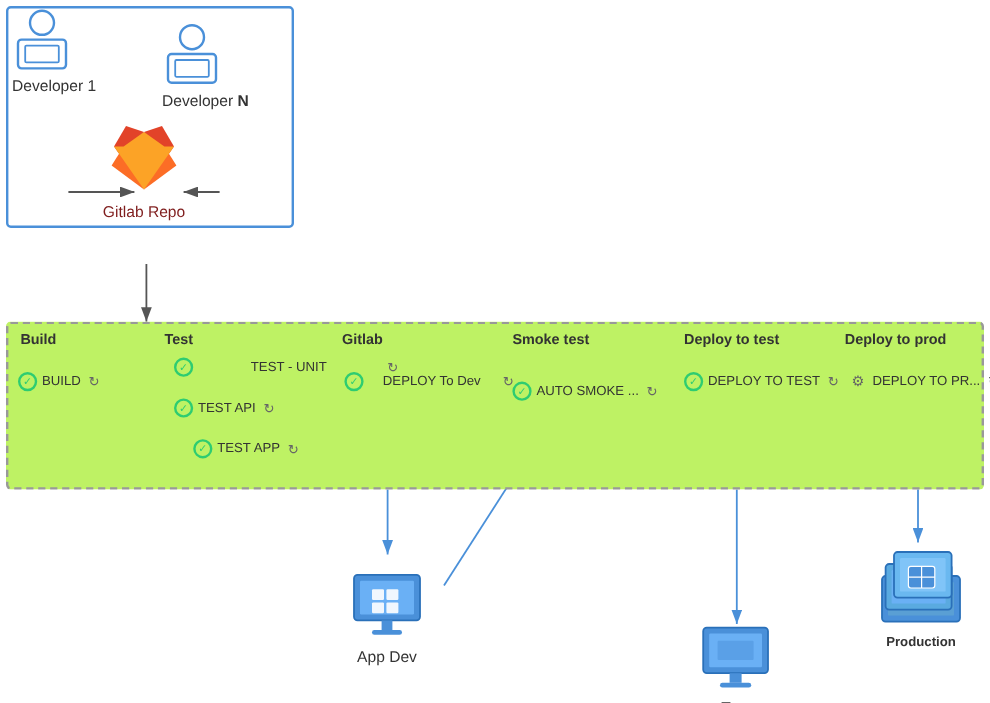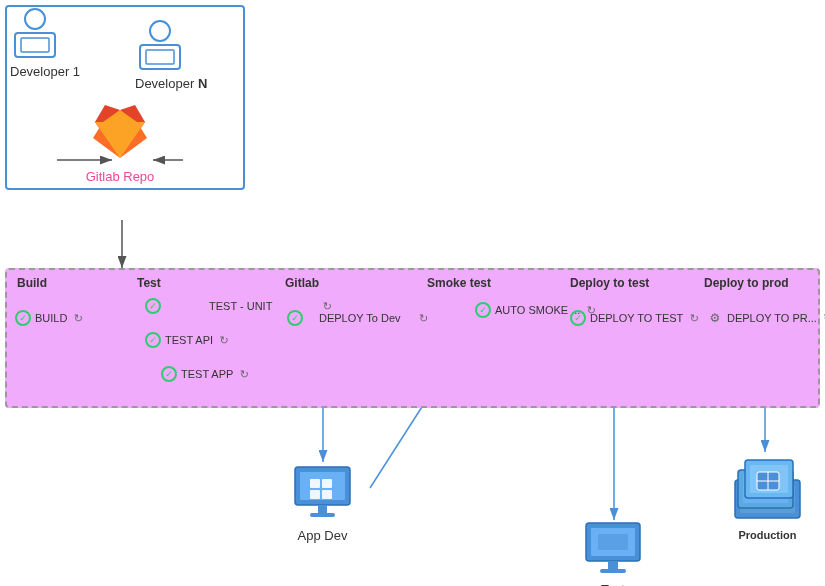--- a/index.html
+++ b/index.html
@@ -60,34 +60,34 @@
       align-items: center;
     }
 
     .gitlab-icon {
       width: 70px;
       height: 65px;
     }
 
     .gitlab-label {
       font-size: 13px;
-      color: #ec4899;
+      color: #7f1d1d;
       margin-top: 4px;
     }
 
     
     .pipeline-box {
       position: absolute;
       top: 268px;
       left: 5px;
       width: 815px;
       height: 140px;
       border: 2px dashed #999;
       border-radius: 4px;
-      background: #f0abfc;
+      background: #bef264;
     }
 
     .pipeline-stage-label {
       position: absolute;
       top: 6px;
       font-size: 12px;
       font-weight: bold;
       color: #333;
     }
 
@@ -294,41 +294,41 @@
       <span>TEST APP</span>
       <span class="refresh-icon">↻</span>
     </div>
 
     <div class="pipeline-item" style="top: 40px; left: 280px; gap: 12px;">
       <span class="check-icon"></span>
       <span>DEPLOY To Dev</span>
       <span class="refresh-icon">↻</span>
     </div>
 
-    <div class="pipeline-item" style="top: 32px; left: 420px; margin-left: 48px;">
+    <div class="pipeline-item" style="top: 48px; left: 420px;">
       <span class="check-icon"></span>
       <span>AUTO SMOKE ...</span>
       <span class="refresh-icon">↻</span>
     </div>
 
     <div class="pipeline-item" style="top: 40px; left: 563px;">
       <span class="check-icon"></span>
       <span>DEPLOY TO TEST</span>
       <span class="refresh-icon">↻</span>
     </div>
 
     <div class="pipeline-item" style="top: 40px; left: 700px;">
       <span class="gear-icon">⚙</span>
       <span>DEPLOY TO PR...</span>
       <span class="refresh-icon">↻</span>
     </div>
 
   </div>
 
-  <div class="bottom-icon" style="left: 290px; top: 462px;">
+  <div class="bottom-icon" style="left: 290px; top: 474px;">
     <svg width="65" height="62" viewBox="0 0 65 62">
 
       <rect x="5" y="5" width="55" height="38" rx="3" fill="#4a90d9" stroke="#2a70b9" stroke-width="1.5"></rect>
       <rect x="10" y="10" width="45" height="28" rx="1" fill="#6ab0f5"></rect>
 
       <rect x="20" y="17" width="10" height="9" rx="1" fill="white" opacity="0.9"></rect>
       <rect x="32" y="17" width="10" height="9" rx="1" fill="white" opacity="0.9"></rect>
       <rect x="20" y="28" width="10" height="9" rx="1" fill="white" opacity="0.9"></rect>
       <rect x="32" y="28" width="10" height="9" rx="1" fill="white" opacity="0.9"></rect>
 

